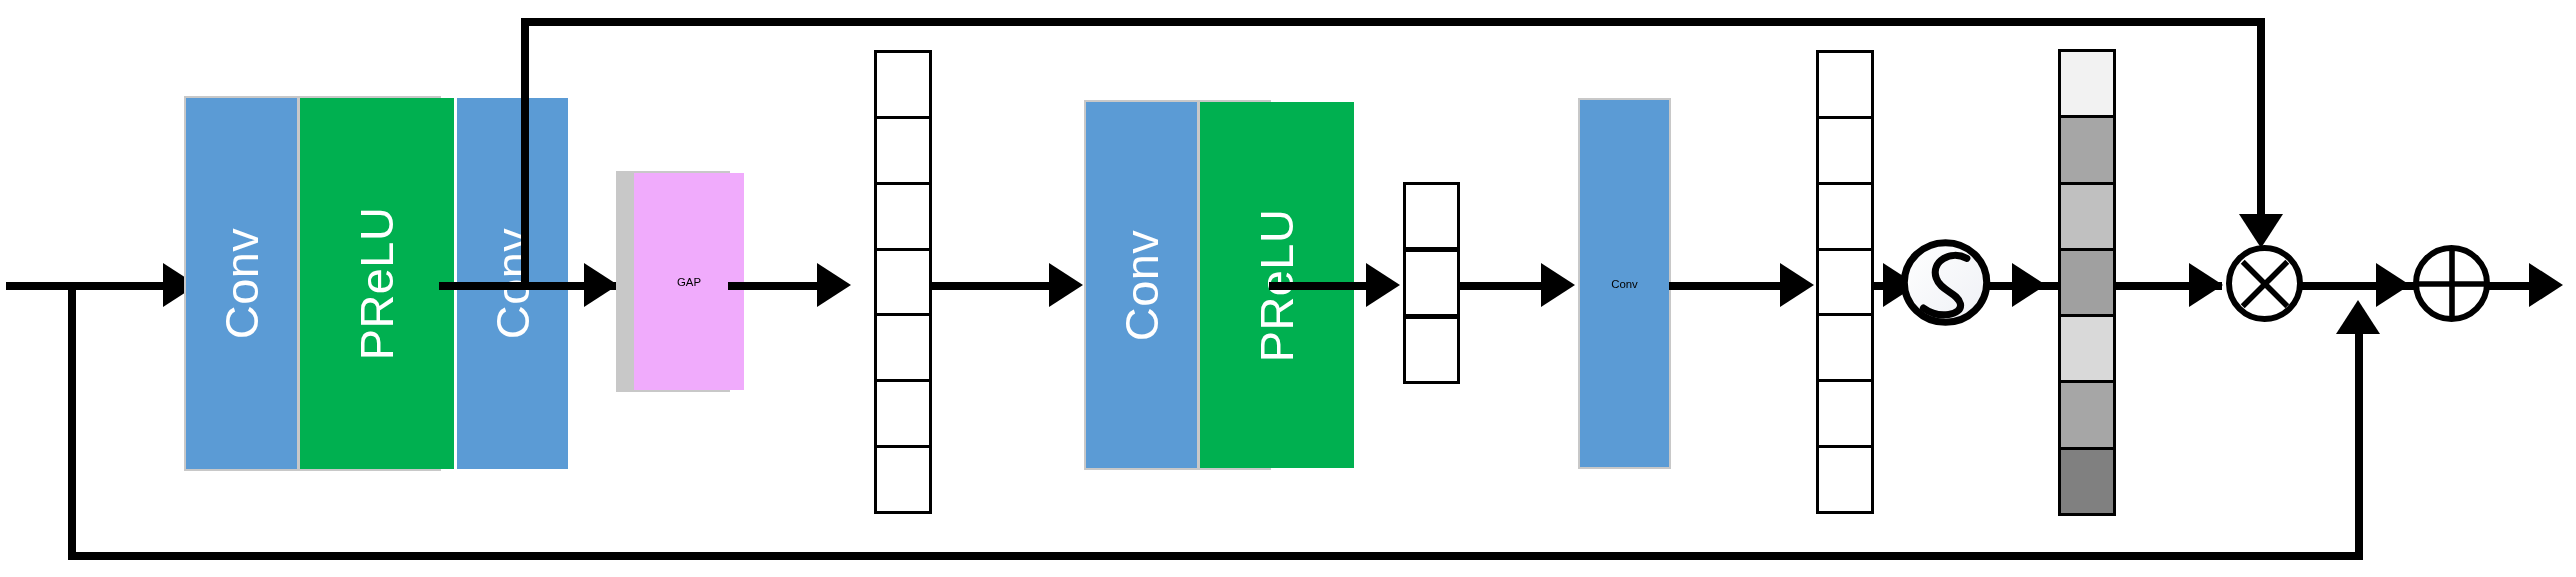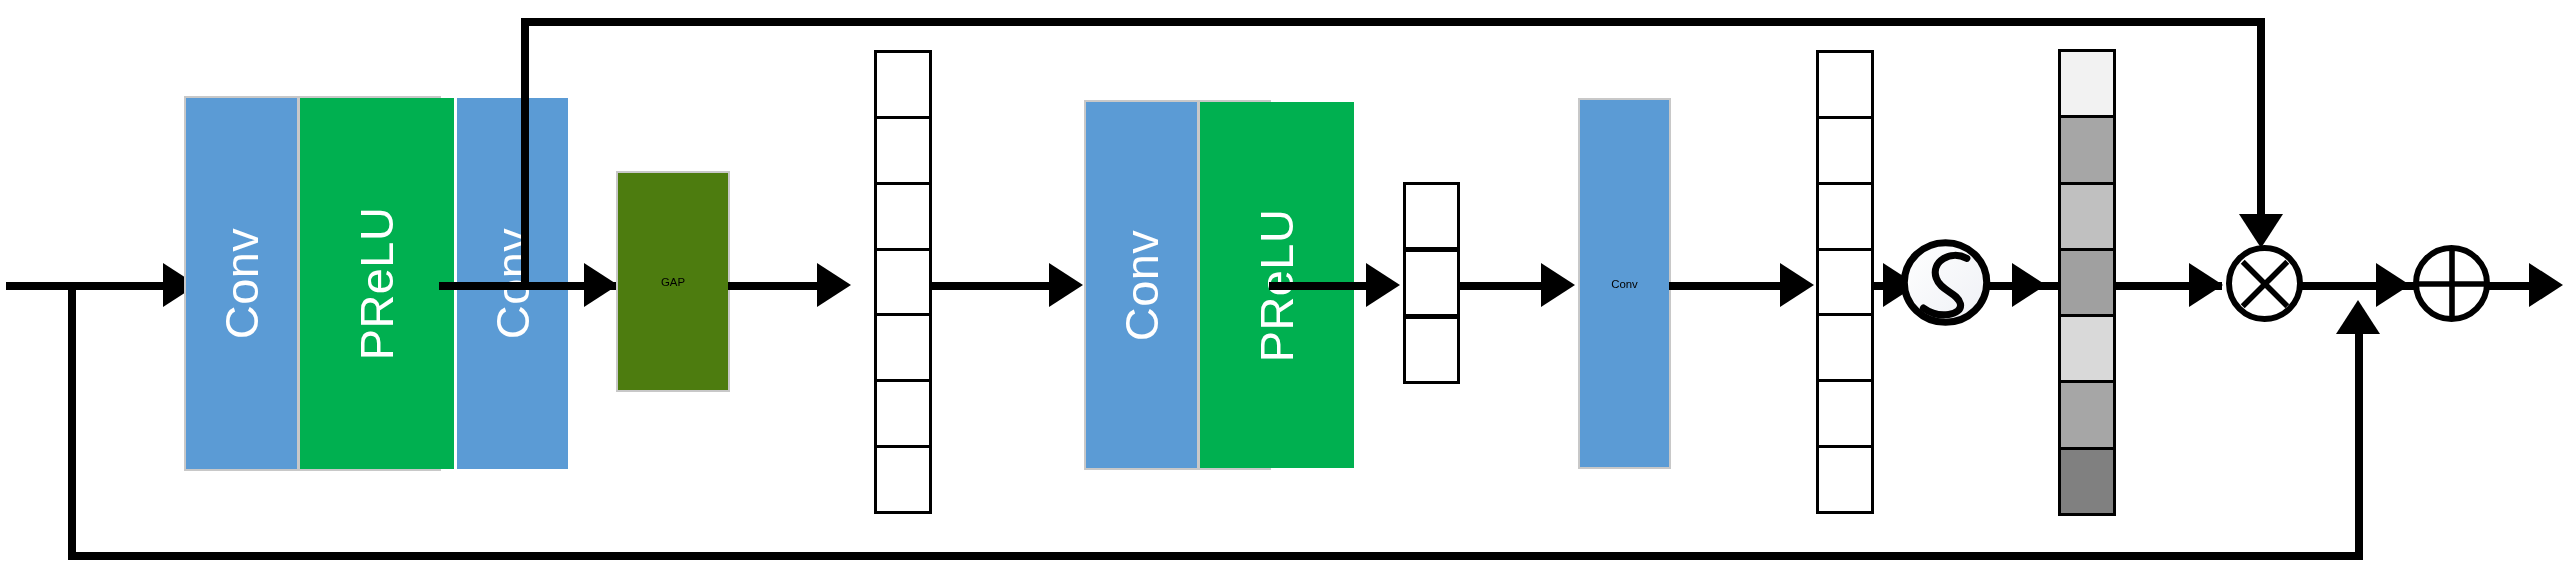--- a/index.html
+++ b/index.html
@@ -90,21 +90,21 @@
 
   <div class="wire wire-h" style="left:439px;top:282px;width:178px;"></div>
   <div class="arrow-r" style="left:584px;top:263px;"></div>
 
   <div class="wire wire-v" style="left:521px;top:18px;height:268px;"></div>
   <div class="wire wire-h" style="left:521px;top:18px;width:1743px;"></div>
   <div class="wire wire-v" style="left:2257px;top:18px;height:200px;"></div>
   <div class="arrow-d" style="left:2239px;top:214px;"></div>
 
   <div class="solo" style="left:616px;top:171px;width:114px;height:221px;">
-    <div class="inner" style="background:#4d7c0f;">
+    <div class="inner" style="background:#f0abfc;margin-left:16px;">
       <span class="vtext">GAP</span>
     </div>
   </div>
 
   <div class="wire wire-h" style="left:728px;top:282px;width:107px;"></div>
   <div class="arrow-r" style="left:817px;top:263px;"></div>
 
   <div class="vec" style="left:874px;top:50px;width:58px;height:464px;">
     <div class="cell" style="background:#ffffff;"></div>
     <div class="cell" style="background:#ffffff;"></div>

